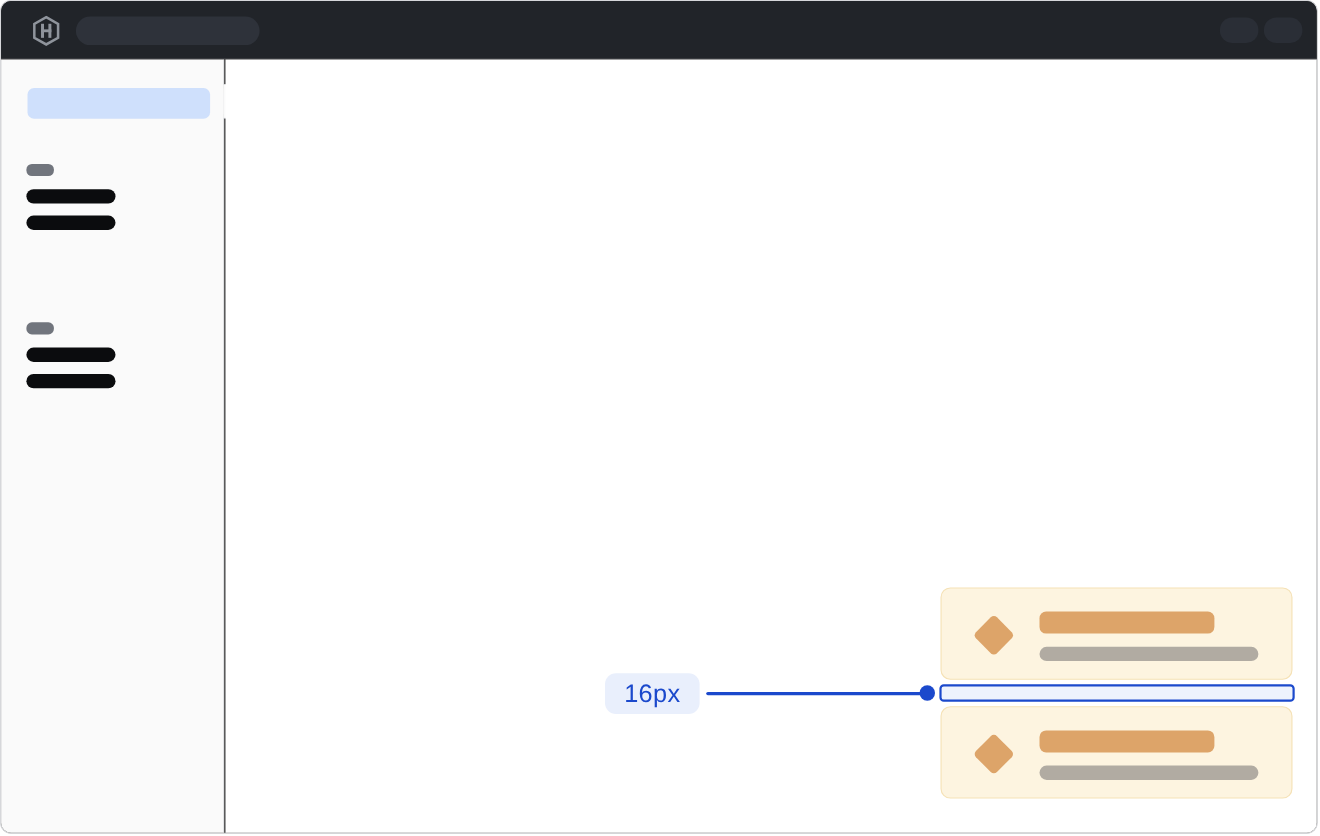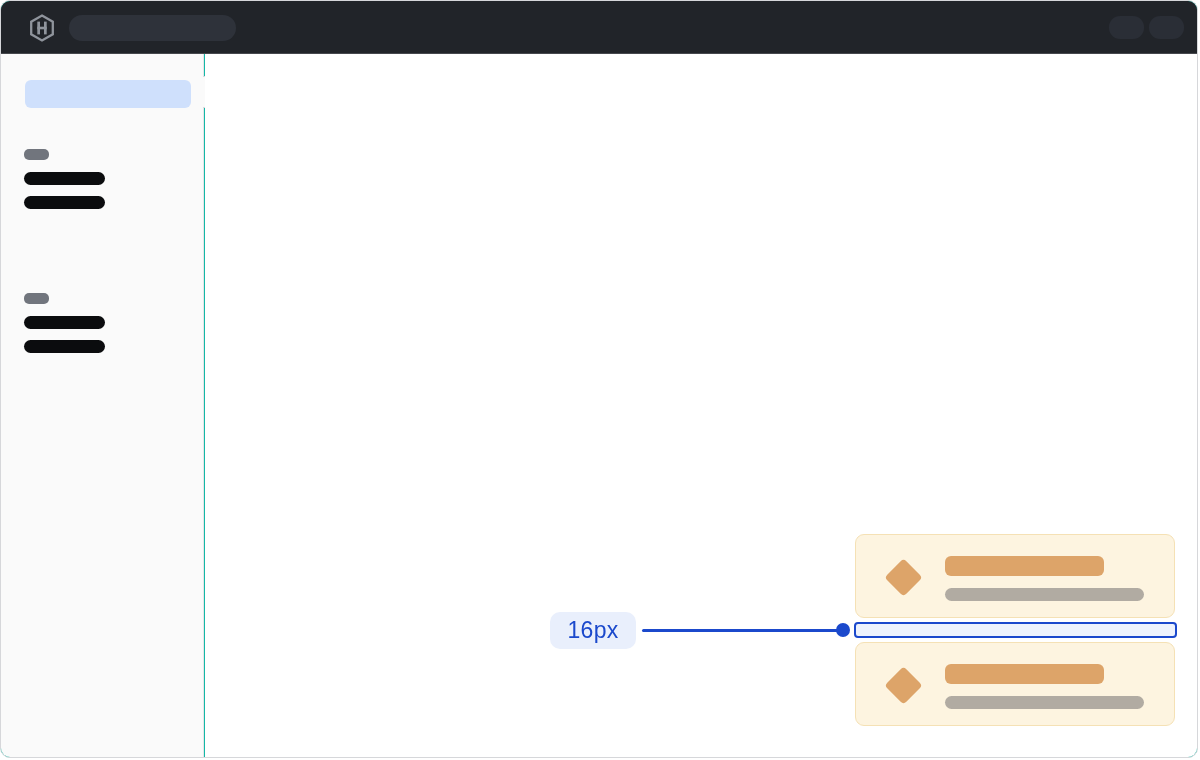--- a/index.html
+++ b/index.html
@@ -19,21 +19,21 @@
     --card-muted:#b1aba2;
     --annotation-blue:#1b49cc;
     --annotation-label-bg:#e9effc;
     --highlight-fill:#eef3fd;
     --window-border:#d6d7da;
   }
   *{box-sizing:border-box;margin:0;padding:0;}
   html,body{width:1200px;height:760px;background:#fff;font-family:"Liberation Sans",sans-serif;}
   .window{
     position:absolute;left:0;top:0;width:1198px;height:758px;
-    border:1px solid var(--window-border);border-radius:10px;background:#14b8a6;
+    border:1px solid var(--window-border);border-radius:10px;background:#404040;
   }
   
   .topbar{
     position:absolute;left:0;top:0;right:0;height:53px;
     background:var(--topbar-background);
     border-radius:9px 9px 0 0;
     border-bottom:1px solid var(--topbar-edge);
     display:flex;align-items:center;
   }
   .logo{position:absolute;left:28px;top:13px;width:26px;height:28px;}

